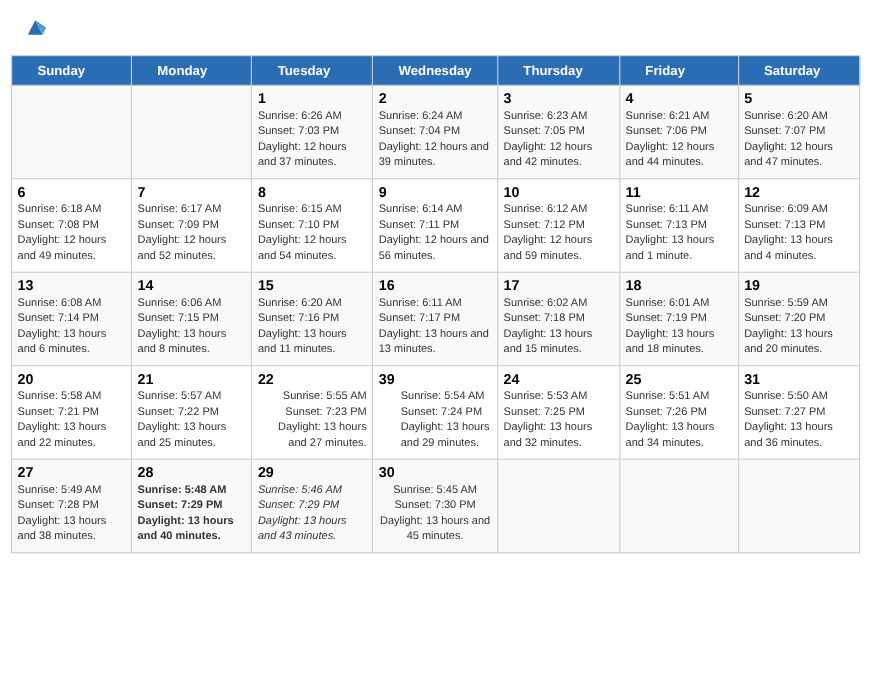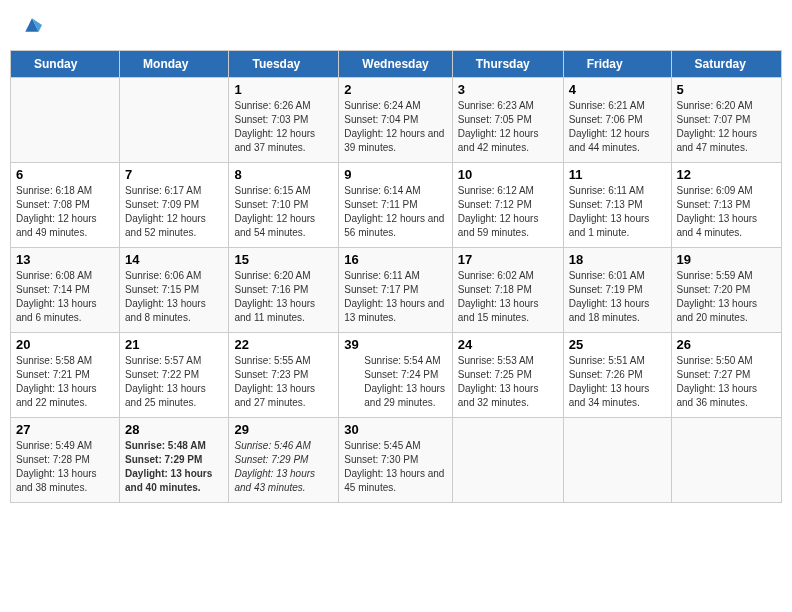--- a/index.html
+++ b/index.html
@@ -252,21 +252,21 @@
 Daylight: 13 hours and 22 minutes.</div>
         </td>
         <td>
           <span class="day-num">21</span>
           <div class="day-info" style="white-space: pre-line;">Sunrise: 5:57 AM
 Sunset: 7:22 PM
 Daylight: 13 hours and 25 minutes.</div>
         </td>
         <td>
           <span class="day-num">22</span>
-          <div class="day-info" style="white-space: pre-line;">Sunrise: 5:55 AM
+          <div class="day-info" style="white-space: pre-line; text-align: right;">Sunrise: 5:55 AM
 Sunset: 7:23 PM
 Daylight: 13 hours and 27 minutes.</div>
         </td>
         <td>
           <span class="day-num">39</span>
           <div class="day-info" style="white-space: pre-line; margin-left: 20px;">Sunrise: 5:54 AM
 Sunset: 7:24 PM
 Daylight: 13 hours and 29 minutes.</div>
         </td>
         <td>
@@ -275,21 +275,21 @@
 Sunset: 7:25 PM
 Daylight: 13 hours and 32 minutes.</div>
         </td>
         <td>
           <span class="day-num">25</span>
           <div class="day-info" style="white-space: pre-line;">Sunrise: 5:51 AM
 Sunset: 7:26 PM
 Daylight: 13 hours and 34 minutes.</div>
         </td>
         <td>
-          <span class="day-num">26</span>
+          <span class="day-num">31</span>
           <div class="day-info" style="white-space: pre-line;">Sunrise: 5:50 AM
 Sunset: 7:27 PM
 Daylight: 13 hours and 36 minutes.</div>
         </td>
       </tr>
       <tr>
         <td>
           <span class="day-num">27</span>
           <div class="day-info" style="white-space: pre-line;">Sunrise: 5:49 AM
 Sunset: 7:28 PM
@@ -302,21 +302,21 @@
 Daylight: 13 hours and 40 minutes.</div>
         </td>
         <td>
           <span class="day-num">29</span>
           <div class="day-info" style="white-space: pre-line; font-style: italic;">Sunrise: 5:46 AM
 Sunset: 7:29 PM
 Daylight: 13 hours and 43 minutes.</div>
         </td>
         <td>
           <span class="day-num">30</span>
-          <div class="day-info" style="white-space: pre-line;">Sunrise: 5:45 AM
+          <div class="day-info" style="white-space: pre-line; text-align: center;">Sunrise: 5:45 AM
 Sunset: 7:30 PM
 Daylight: 13 hours and 45 minutes.</div>
         </td>
         <td class="empty-cell"></td>
         <td class="empty-cell"></td>
         <td class="empty-cell"></td>
       </tr>
     </tbody>
 </table>
 

